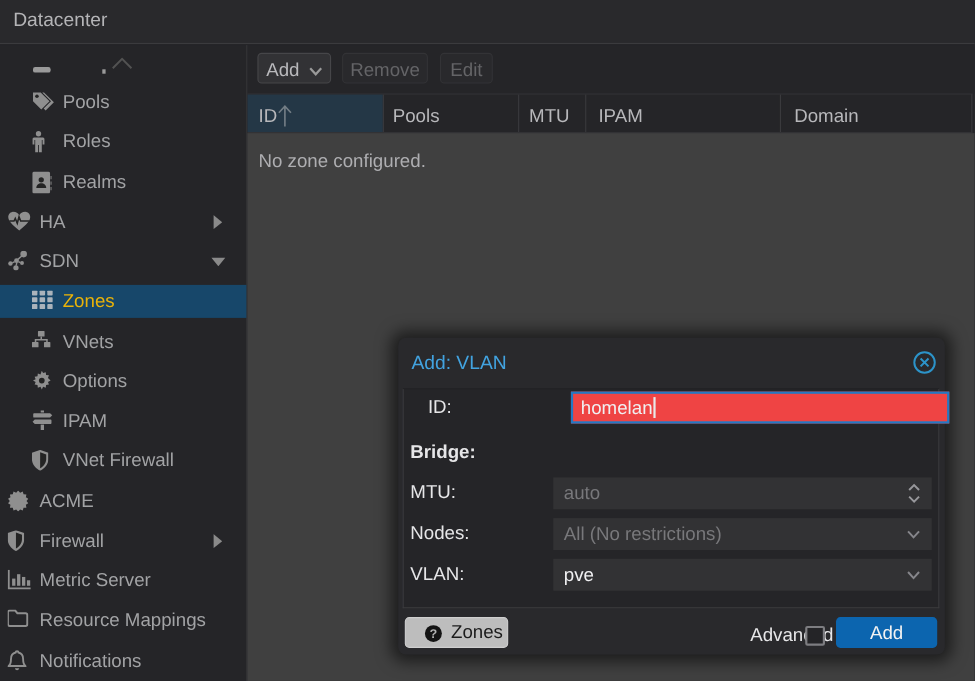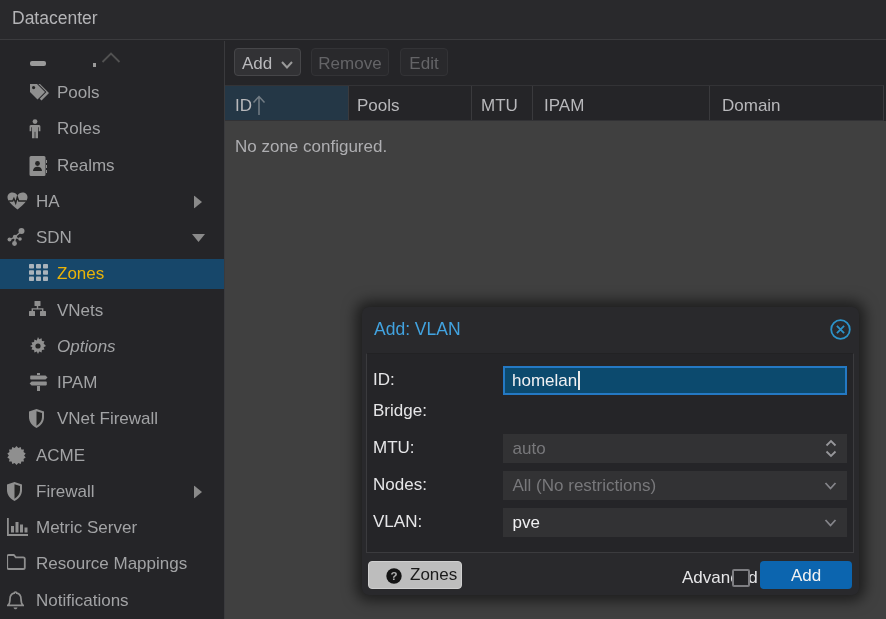--- a/index.html
+++ b/index.html
@@ -46,21 +46,21 @@
 #mtitle { position:absolute; left:12px; top:12px; font-size:17.5px; color:#42a3e0; }
 #mclose { position:absolute; left:468px; top:12px; width:21px; height:21px; }
 #mbody { position:absolute; left:4px; top:46px; width:488px; height:200px;
   background:#252528; border:1px solid #3b3b3e; border-top-color:#222224; }
 .frow { position:absolute; left:0; width:488px; height:29px; }
 .frow .lbl { position:absolute; left:6px; top:4px; font-size:17px; color:#e6e6e8; }
 .field { position:absolute; left:136px; top:0; width:344px; height:29px;
   background:#323234; font-size:17px; color:#f0f0f2; line-height:29px; }
 .field .fv { position:absolute; left:9.5px; top:0; }
 .field.muted { color:#78787b; }
-#fid { background:#0c4a6e; border:2px solid #2479c4; }
+#fid { background:#ef4444; border:2px solid #2479c4; }
 #fid .fv { left:7px; top:-2px; }
 .cursor { display:inline-block; width:1.5px; height:19px; background:#e8e8e8;
   vertical-align:-4px; margin-left:1px; }
 #mfooter { position:absolute; left:0; top:248px; width:496px; height:40px; }
 #helpbtn { position:absolute; left:6px; top:6px; width:94px; height:28px;
   background:#bdbdbd; border:1px solid #cfcfcf; border-radius:4px;
   color:#1b1b1b; font-size:17px; line-height:26px; }
 #advlbl { position:absolute; left:292px; top:13px; font-size:17px; color:#e6e6e8;margin-left:28px; }
 #advbox { position:absolute; left:370px; top:14px; width:18px; height:18px;
   background:#242427; border:2px solid #7d7d81; border-radius:2px; }
@@ -165,21 +165,21 @@
             <g fill="#8f8f8f">
               <rect x="5.5" y="0" width="6" height="5" rx="0.5"></rect>
               <rect x="0" y="10" width="6" height="5" rx="0.5"></rect>
               <rect x="11" y="10" width="6" height="5" rx="0.5"></rect>
               <path d="M7.8 5 h1.4 v2.2 h5.2 V10 h-1.4 V8.6 H4 V10 H2.6 V7.2 h5.2 z"></path>
             </g>
           </svg>
         </span>
         <span class="txt sub">VNets</span>
       </div>
-      <div class="trow" style="top:290.75px;font-style:italic;">
+      <div class="trow" style="top:290.75px;">
         <span class="ic sub">
           <svg class="icon" width="18" height="18" viewBox="0 0 18 18">
             <path fill="#8f8f8f" d="M9 0 l1.2 2.2 2.4-.9 .3 2.6 2.6 .3 -.9 2.4 L17 9 l-2.4 1.2 .9 2.4 -2.6 .3 -.3 2.6 -2.4-.9 L9 17 l-1.2-2.4 -2.4 .9 -.3-2.6 -2.6-.3 .9-2.4 L1 9 l2.4-1.2 -.9-2.4 2.6-.3 .3-2.6 2.4 .9 z"></path>
             <circle cx="9" cy="9" r="2.6" fill="#242424"></circle>
           </svg>
         </span>
         <span class="txt sub">Options</span>
       </div>
       <div class="trow" style="top:327px;">
         <span class="ic sub">
@@ -284,27 +284,27 @@
     <div id="nozone">No zone configured.</div>
   </div>
 
 <div id="modal">
   <div id="mtitle">Add: VLAN</div>
   <svg id="mclose" viewBox="0 0 21 21">
     <circle cx="10.5" cy="10.5" r="9.3" fill="none" stroke="#2c93c9" stroke-width="1.8"></circle>
     <path d="M6.9 6.9 L14.1 14.1 M14.1 6.9 L6.9 14.1" stroke="#2c93c9" stroke-width="1.8"></path>
   </svg>
   <div id="mbody">
-    <div class="frow" style="top:12px;">
+    <div class="frow" style="top:2px;margin-left:16px;">
       <div class="lbl">ID:</div>
       <div class="field" id="fid">
           <span class="fv">homelan<span class="cursor"></span></span>
         </div>
     </div>
-    <div class="frow" style="top:43px;">
+    <div class="frow" style="top:43px;font-weight:bold;">
       <div class="lbl">Bridge:</div>
     </div>
     <div class="frow" style="top:117px;">
       <div class="lbl">Nodes:</div>
       <div class="field muted">
           <span class="fv">All (No restrictions)</span>
         <svg style="position:absolute;right:10px;top:10px;" width="13" height="10" viewBox="0 0 13 10">
             <path d="M1.5 2 L6.5 7.5 L11.5 2" fill="none" stroke="#85858a" stroke-width="1.8"></path>
           </svg>
       </div>

